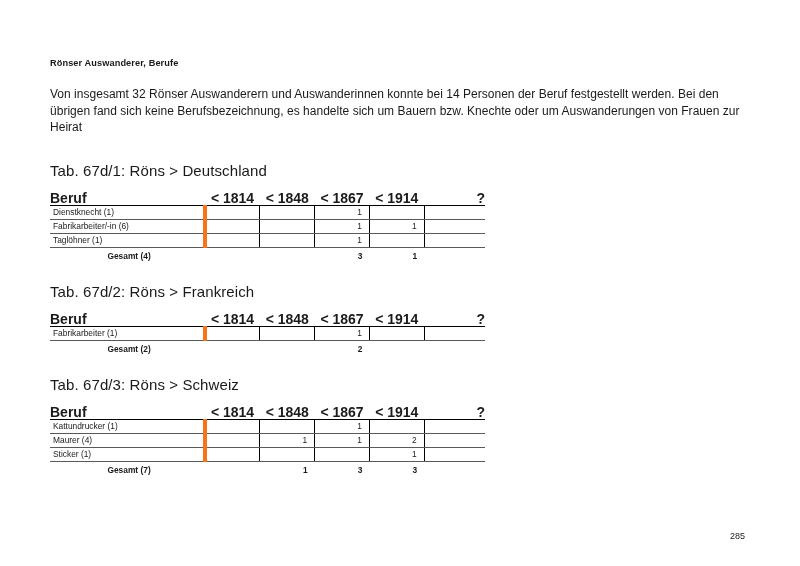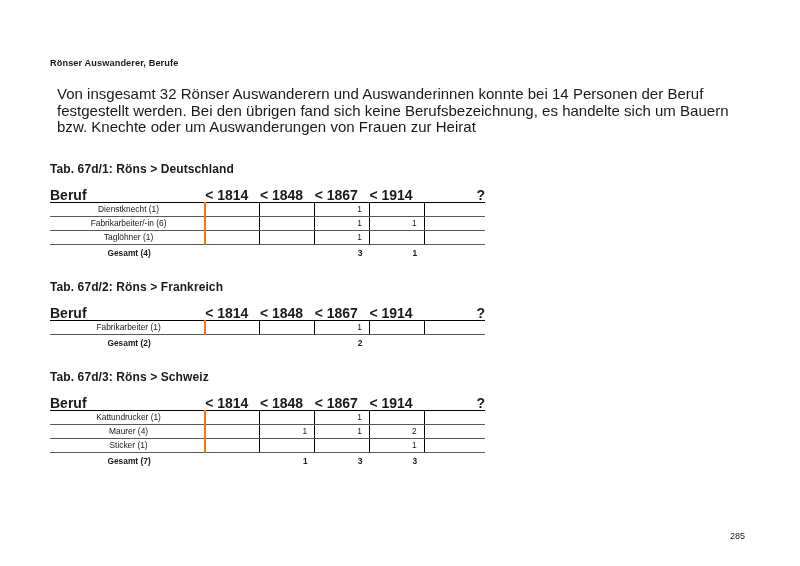--- a/index.html
+++ b/index.html
@@ -30,33 +30,33 @@
 
   .doc-title {
     font-size: 9.2px;
     font-weight: bold;
     letter-spacing: 0.1px;
     margin: 0 0 17px 0;
     line-height: 1.2;
   }
 
   .intro {
-    font-size: 15px;
+    font-size: 12px;
     line-height: 16.5px;
-    margin: 0 0 26px 7px;
+    margin: 0 0 26px 0;
     width: 700px;
     letter-spacing: 0.02px;
   }
 
   .table-block {
     margin-bottom: 20px;
   }
   .table-caption {
-    font-size: 12px;
-    font-weight: bold;
+    font-size: 15px;
+    font-weight: normal;
     margin: 0 0 13px 0;
     letter-spacing: 0.1px;
   }
 
   table.data {
     border-collapse: collapse;
     width: 435px;
     table-layout: fixed;
     font-size: 8.4px;
   }
@@ -80,37 +80,37 @@
     border-bottom: 1.4px solid #000;
     height: 16px;
     line-height: 16px;
     padding-bottom: 1px;
   }
   th.h-beruf {
     text-align: left;
     padding-left: 3px;
   }
   th.h-num {
-    text-align: left;
+    text-align: center;
     padding-right: 7px;
   }
   th.h-q {
     text-align: right;
     padding-right: 5px;
   }
 
   
   tbody tr.row td {
     border-bottom: 1.2px solid #58595b;
     border-right: 1px solid #000;
   }
   tbody tr.row td.cell-beruf {
-    text-align: center;
+    text-align: left;
     padding-left: 3px;
-    border-right: 2px solid #f97316;
+    border-right: 4px solid #f97316;
     white-space: nowrap;
   }
   tbody tr.row td.cell-num {
     text-align: right;
     padding-right: 7px;
   }
   tbody tr.row td.cell-last {
     border-right: none;
   }
 

